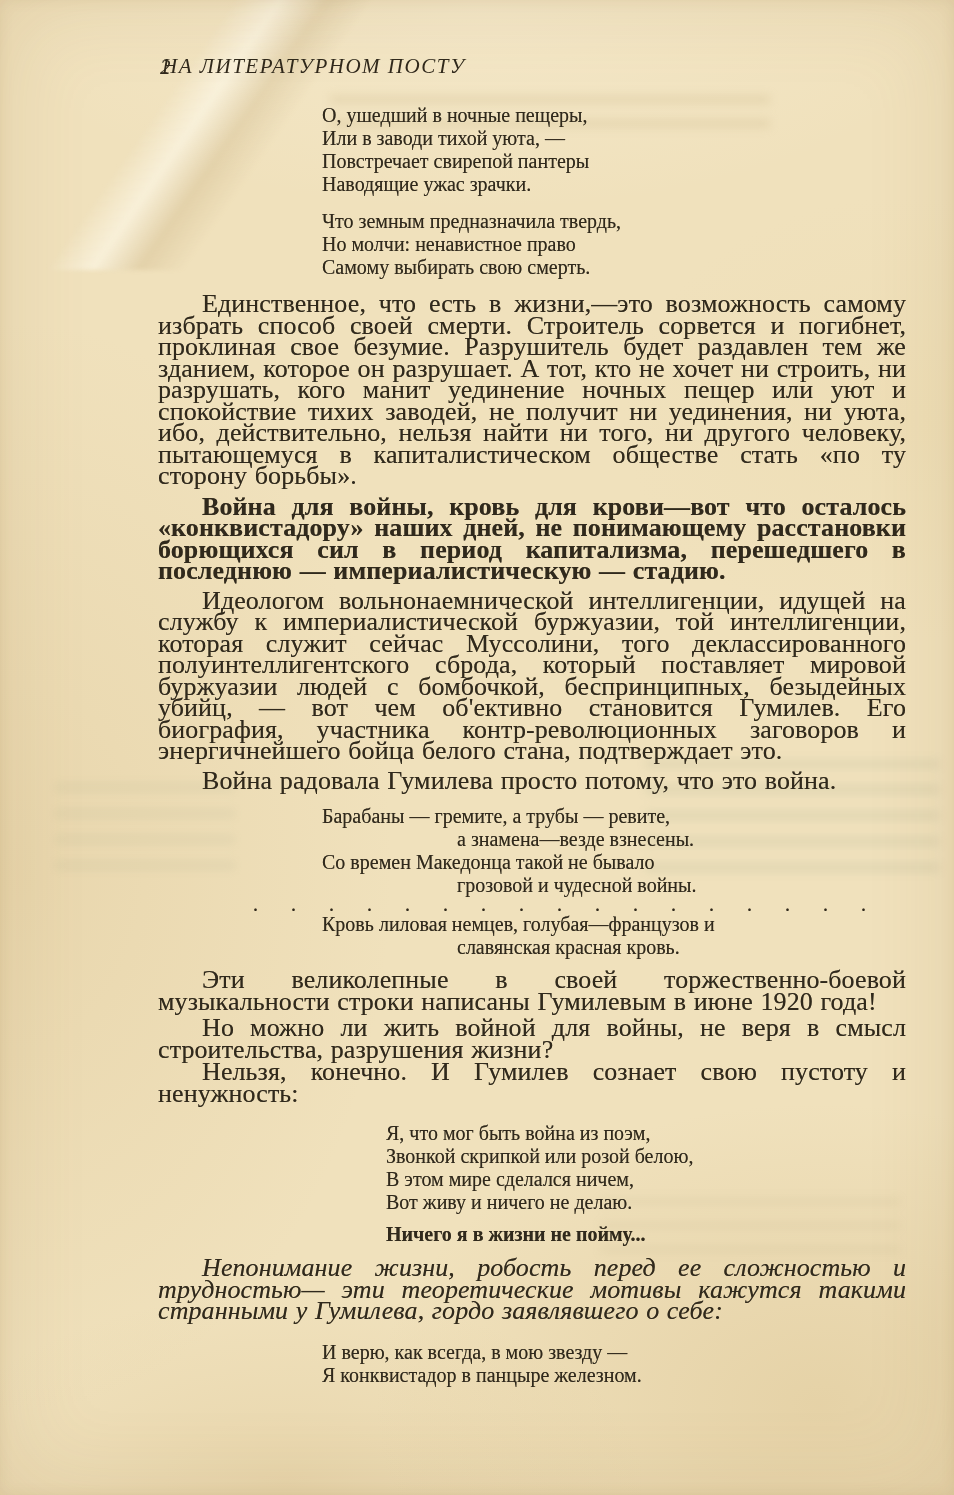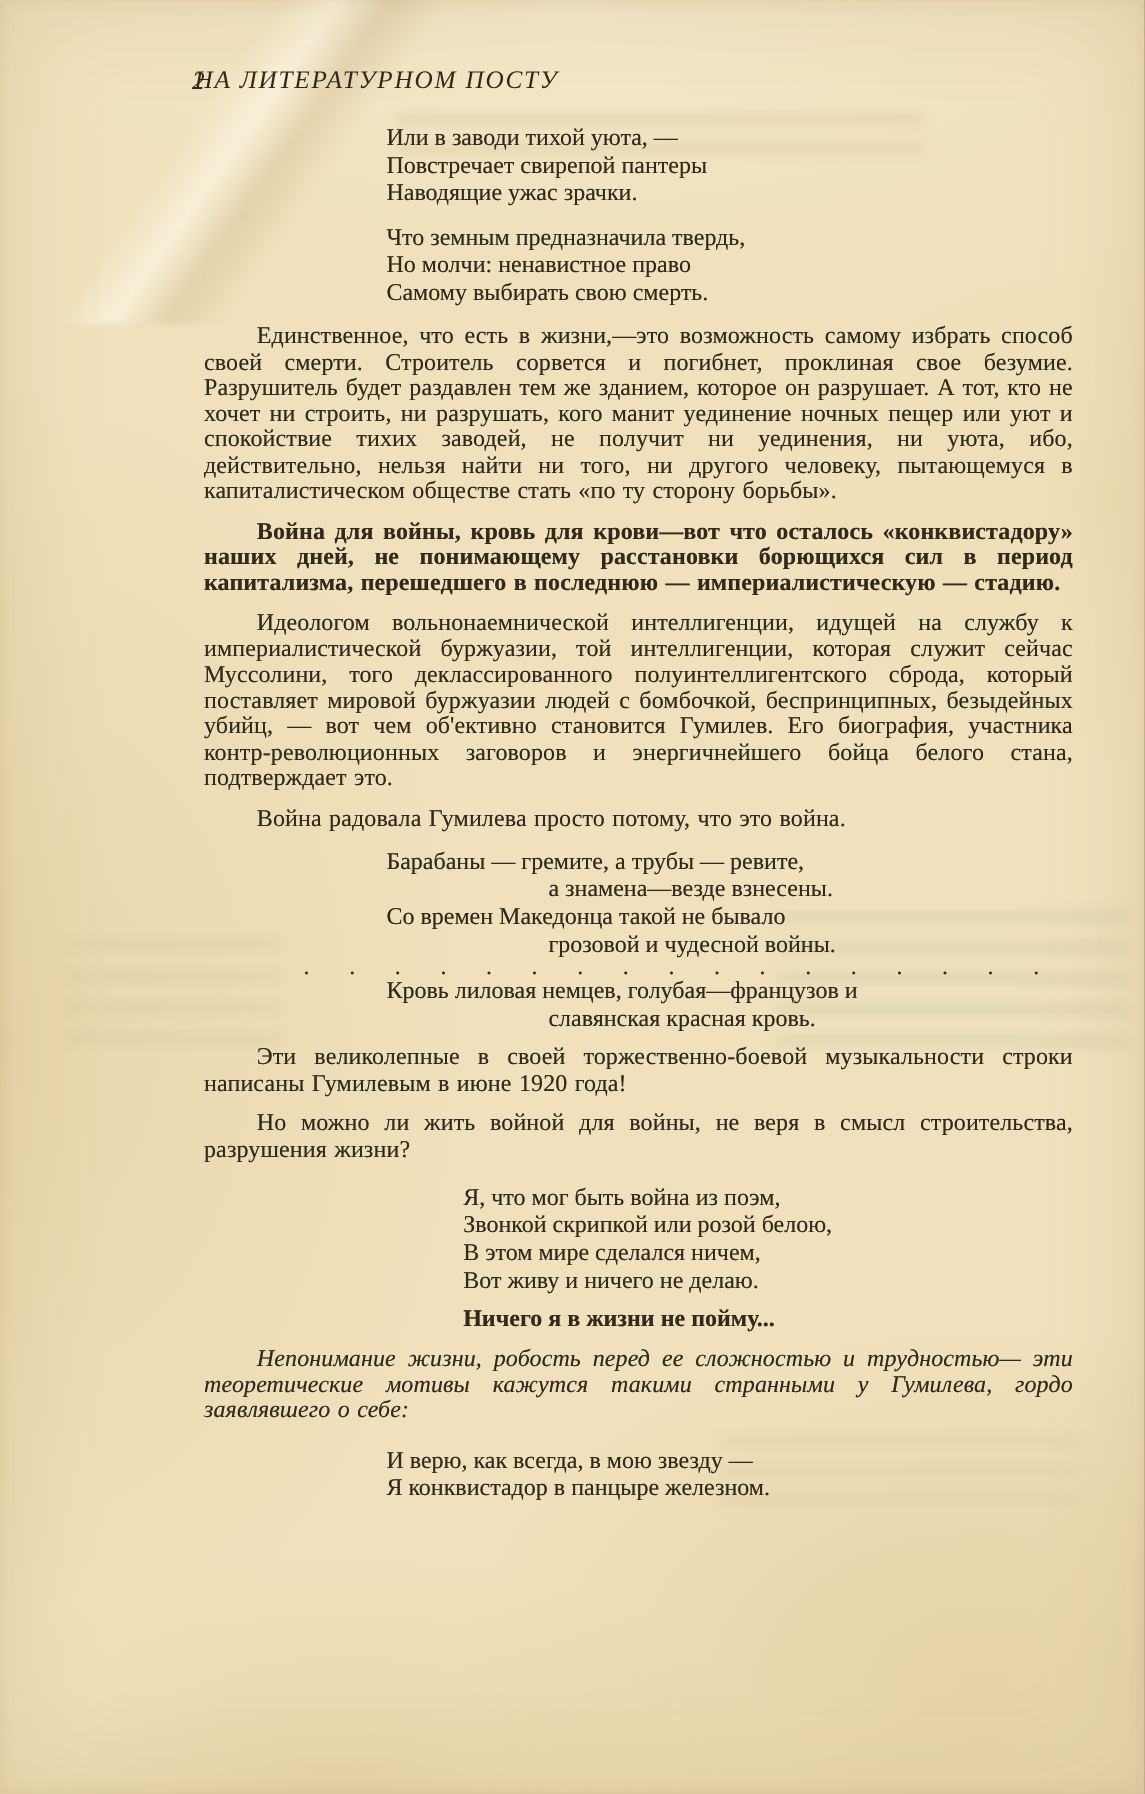--- a/index.html
+++ b/index.html
@@ -37,21 +37,21 @@
     background:repeating-linear-gradient(0deg, rgba(170,160,120,.4) 0 9px, transparent 9px 24px);}
 
   
   .page-number{position:absolute;left:160px;top:55px;font-style:italic;font-size:21px;}
   .running-title{position:absolute;left:162px;top:54px;width:748px;text-align:left;
     font-style:italic;font-size:21px;letter-spacing:1.5px;white-space:nowrap;}
 
   
   .content{position:absolute;left:158px;top:104px;width:748px;
     text-shadow:0 0 .4px rgba(48,41,28,.55);}
-  .para{margin:12px;font-size:20px;line-height:21.5px;text-align:justify;
+  .para{margin:0;font-size:26px;line-height:21.5px;text-align:justify;
     text-indent:44px;word-spacing:1px;letter-spacing:.1px;}
   .verse{font-size:20px;}
   .vline{line-height:23px;white-space:nowrap;}
   .vline.indent{margin-left:135px;}
   .v-cave,.v-drums,.v-blood,.v-conq{margin-left:164px;}
   .v-nothing{margin-left:228px;}
   .ellipsis-row{margin-left:95px;height:16px;line-height:14px;font-size:20px;
     word-spacing:28px;white-space:nowrap;overflow:hidden;}
 
   .mt14{margin-top:14px;}.mt9{margin-top:9px;font-weight:bold;}.mt8{margin-top:8px;}
@@ -68,20 +68,21 @@
   <div class="bleed bleed-2"></div>
   <div class="bleed bleed-3"></div>
   <div class="bleed bleed-4"></div>
 
   <div class="page-number">2</div>
   <div class="running-title">НА ЛИТЕРАТУРНОМ ПОСТУ</div>
 
   <div class="content">
 
     <div class="verse v-cave">
+      <div class="vline">О, ушедший в ночные пещеры,</div>
       <div class="vline">Или в заводи тихой уюта, —</div>
       <div class="vline">Повстречает свирепой пантеры</div>
       <div class="vline">Наводящие ужас зрачки.</div>
     </div>
 
     <div class="verse v-cave mt14">
       <div class="vline">Что земным предназначила твердь,</div>
       <div class="vline">Но молчи: ненавистное право</div>
       <div class="vline">Самому выбирать свою смерть.</div>
     </div>
@@ -100,20 +101,21 @@
 
     <div class="ellipsis-row mt0">. . . . . . . . . . . . . . . . .</div>
 
     <div class="verse v-blood mt0">
       <div class="vline">Кровь лиловая немцев, голубая—французов и</div>
       <div class="vline indent">славянская красная кровь.</div>
     </div>
 
     <p class="para mt10">Эти великолепные в своей торжественно-боевой музыкальности строки написаны Гумилевым в июне 1920 года!</p>
     <p class="para mt5">Но можно ли жить войной для войны, не веря в смысл строительства, разрушения жизни?</p>
+    <p class="para mt1">Нельзя, конечно. И Гумилев сознает свою пустоту и ненужность:</p>
 
     <div class="verse v-nothing mt18">
       <div class="vline">Я, что мог быть война из поэм,</div>
       <div class="vline">Звонкой скрипкой или розой белою,</div>
       <div class="vline">В этом мире сделался ничем,</div>
       <div class="vline">Вот живу и ничего не делаю.</div>
     </div>
 
     <div class="verse v-nothing mt9">
       <div class="vline">Ничего я в жизни не пойму...</div>

